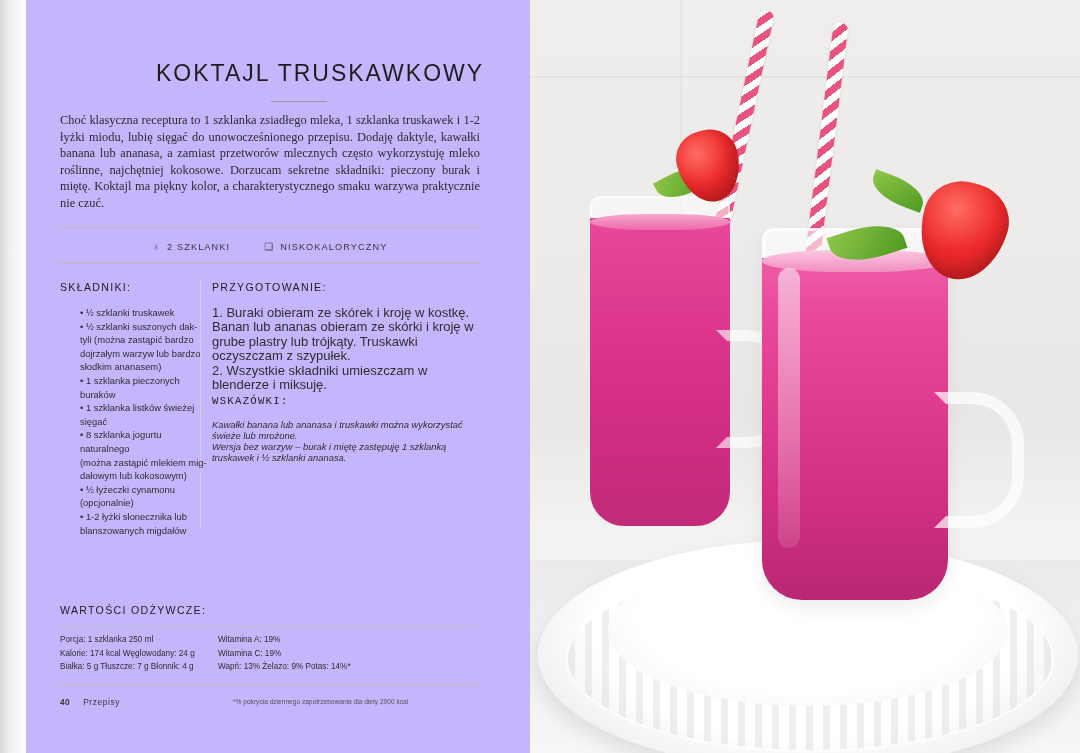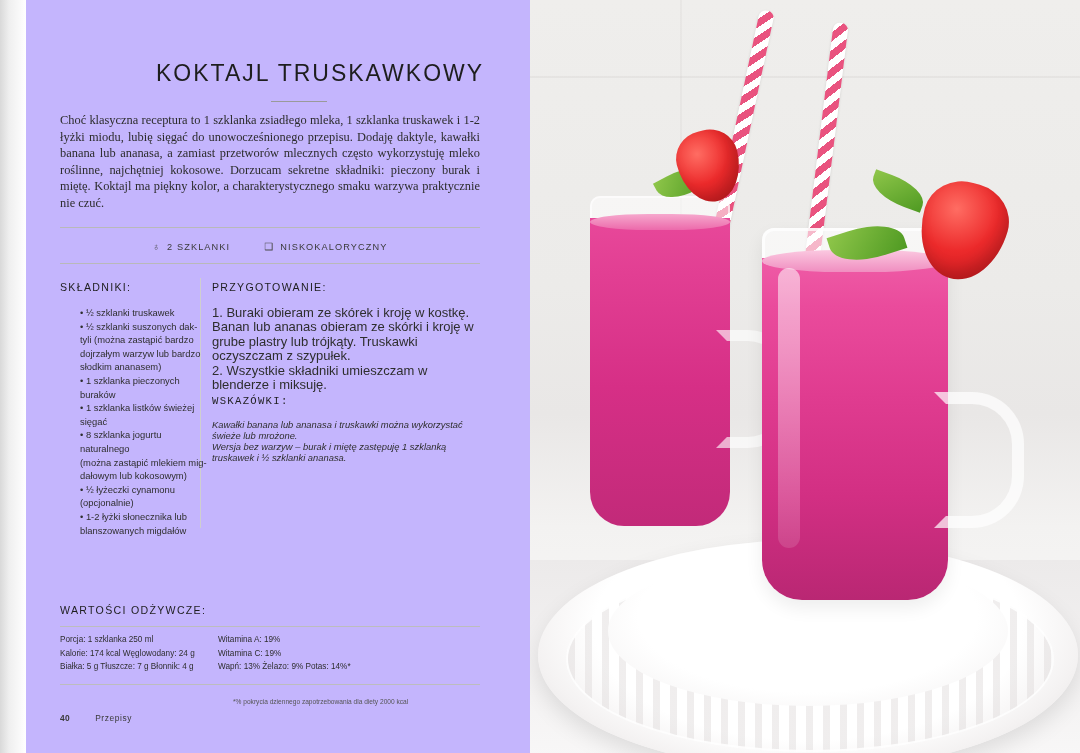--- a/index.html
+++ b/index.html
@@ -189,24 +189,23 @@
 
   .footer {
     position: absolute;
     left: 34px;
     top: 697px;
     width: 420px;
     display: flex;
     align-items: baseline;
     font-size: 8.4px;
     color: #3a3a3a;
-    gap: 12px;
   }
   .footer .pg { font-weight: bold; margin-right: 13px; letter-spacing: .4px; }
-  .footer .sec { letter-spacing: .6px; margin-top: 16px; }
+  .footer .sec { letter-spacing: .6px; }
   .footnote {
     position: absolute;
     left: 207px;
     top: 698px;
     font-size: 6.6px;
     color: #555;
   }
 
   
   .right {

